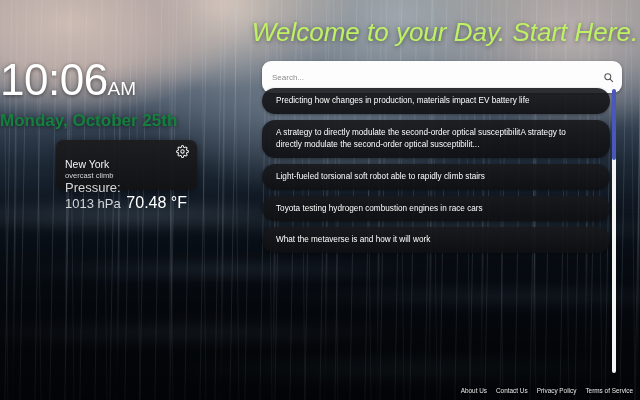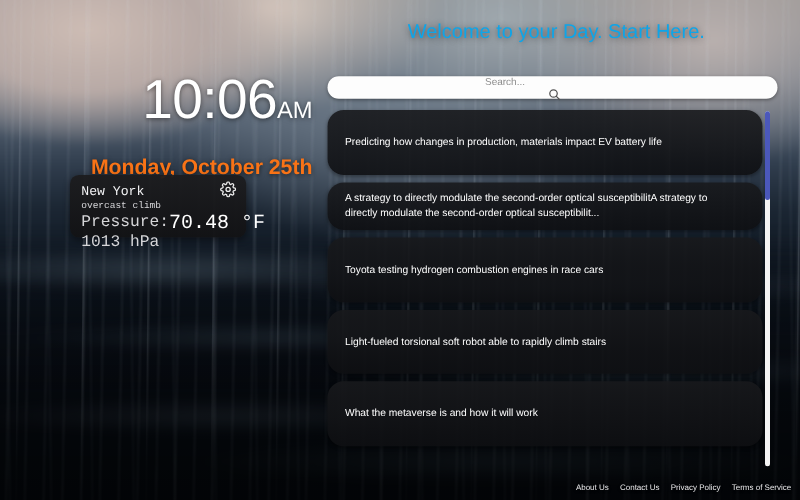--- a/index.html
+++ b/index.html
@@ -102,41 +102,41 @@
     position: absolute;
     left: 0; top: 0;
     width: 250px; height: 400px;
     z-index: 2;
   }
 
   #clock {
     position: absolute;
     left: 0; top: 58px;
     width: 250px;
-    text-align: right;
+    text-align: left;
     color: #ffffff;
     text-shadow: 0 1px 4px rgba(0,0,0,0.55);
     white-space: nowrap;
   }
   #clock-time {
     font-size: 44px;
     font-weight: 400;
     letter-spacing: -0.5px;
     line-height: 1;
   }
   #clock-ampm {
     font-size: 19px;
     font-weight: 400;
     letter-spacing: 0;
   }
   #clock-date {
-    margin-top: 22px;
+    margin-top: 9px;
     font-size: 17px;
     font-weight: 700;
-    color: #f97316;
+    color: #15803d;
     text-shadow: 0 1px 4px rgba(0,0,0,0.6);
   }
 
   #weather-card {
     position: absolute;
     left: 56px; top: 140px;
     width: 141px; height: 50px;
     background: linear-gradient(180deg, rgba(28,28,30,0.94) 0%, rgba(18,18,20,0.94) 100%);
     border-radius: 7px;
     box-shadow: 0 2px 6px rgba(0,0,0,0.45);
@@ -145,26 +145,25 @@
   #weather-gear {
     position: absolute;
     right: 8px; top: 5px;
     width: 13px; height: 13px;
     opacity: 0.92;
     cursor: pointer;
   }
   #weather-gear svg { display: block; width: 13px; height: 13px; }
   #weather-body {
     position: absolute;
-    left: 9px; top: 8px;
+    left: 9px; top: 18px;
     right: 6px;
     display: flex;
-    align-items: center;
+    align-items: flex-end;
     justify-content: space-between;
-    font-family: Liberation Mono, monospace;
   }
   #weather-texts { line-height: 1.22; }
   #weather-city { font-size: 10.5px; font-weight: 400; color: #f2f2f4; }
   #weather-cond { font-size: 7.6px; color: #d5d5d8; }
   #weather-press { font-size: 13px; color: #d5d5d8; }
   #weather-temp {
     font-size: 16px;
     font-weight: 400;
     color: #ffffff;
     margin-top: 6px;
@@ -178,38 +177,38 @@
     left: 250px; top: 0;
     width: 390px; height: 400px;
     z-index: 2;
   }
 
   #welcome-title {
     position: absolute;
     left: 0; top: 17px;
     width: 390px;
     text-align: center;
-    font-size: 16px;
+    font-size: 26px;
     font-weight: 400;
-    color: #0ea5e9;
+    color: #bef264;
     text-shadow: 0 1px 5px rgba(0,0,0,0.5);
     white-space: nowrap;
+    font-style: italic;
   }
 
   #search-bar {
     position: absolute;
     left: 12px; top: 61px;
-    width: 360px; height: 18px;
+    width: 360px; height: 32px;
     background: #fdfdfd;
     border-radius: 9px;
     box-shadow: 0 1px 3px rgba(0,0,0,0.4);
     display: flex;
     align-items: center;
     padding: 0 8px 0 10px;
-    flex-direction: column;
   }
   #search-input {
     flex: 1;
     border: none;
     outline: none;
     background: transparent;
     font-family: "Liberation Sans", sans-serif;
     font-size: 8px;
     color: #333;
     height: 100%;
@@ -222,21 +221,21 @@
     position: absolute;
     left: 12px; top: 88px;
     width: 348px;
   }
   .news-card {
     background: linear-gradient(180deg, rgba(24,25,28,0.90) 0%, rgba(14,15,18,0.90) 100%);
     border-radius: 13px;
     color: #ffffff;
     font-size: 8.2px;
     line-height: 1.45;
-    padding: 20px 14px;
+    padding: 7px 14px;
     margin-bottom: 6px;
     cursor: pointer;
     box-shadow: 0 1px 3px rgba(0,0,0,0.35);
   }
   .news-card.two-line { padding: 7px 31px 7px 14px; }
 
   #news-scrollbar {
     position: absolute;
     left: 362px; top: 89px;
     width: 4px; height: 284px;
@@ -318,22 +317,22 @@
       <svg viewBox="0 0 24 24" fill="none" stroke="#555" stroke-width="2.2" stroke-linecap="round">
         <circle cx="10.5" cy="10.5" r="6.5"></circle>
         <line x1="15.5" y1="15.5" x2="21" y2="21"></line>
       </svg>
     </span>
   </div>
 
   <div id="news-list">
       <div class="news-card"><span>Predicting how changes in production, materials impact EV battery life</span></div>
       <div class="news-card two-line"><span>A strategy to directly modulate the second-order optical susceptibilitA strategy to directly modulate the second-order optical susceptibilit...</span></div>
+      <div class="news-card"><span>Light-fueled torsional soft robot able to rapidly climb stairs</span></div>
       <div class="news-card"><span>Toyota testing hydrogen combustion engines in race cars</span></div>
-      <div class="news-card"><span>Light-fueled torsional soft robot able to rapidly climb stairs</span></div>
       <div class="news-card"><span>What the metaverse is and how it will work</span></div>
     </div>
 
   <div id="news-scrollbar" style="background: rgb(244, 244, 244);">
     <div id="news-scroll-thumb" style="background: rgb(75, 88, 187);"></div>
   </div>
 
 </div>
 
 <div id="footer">

